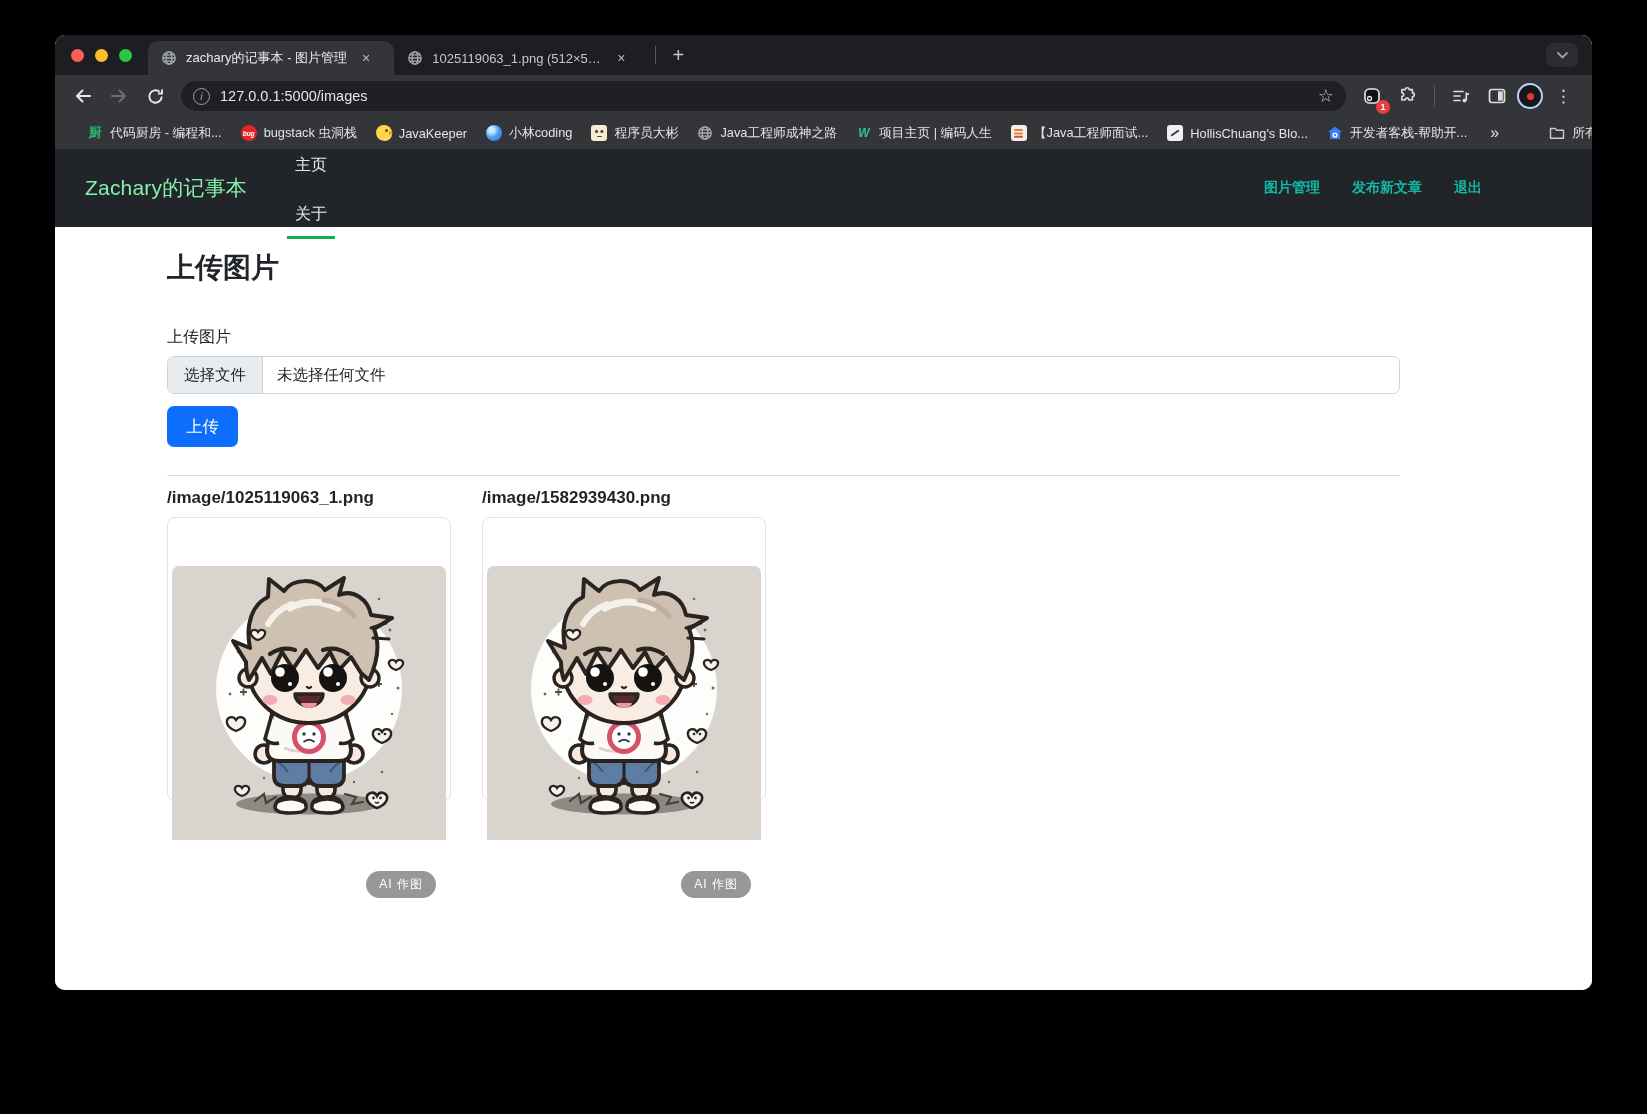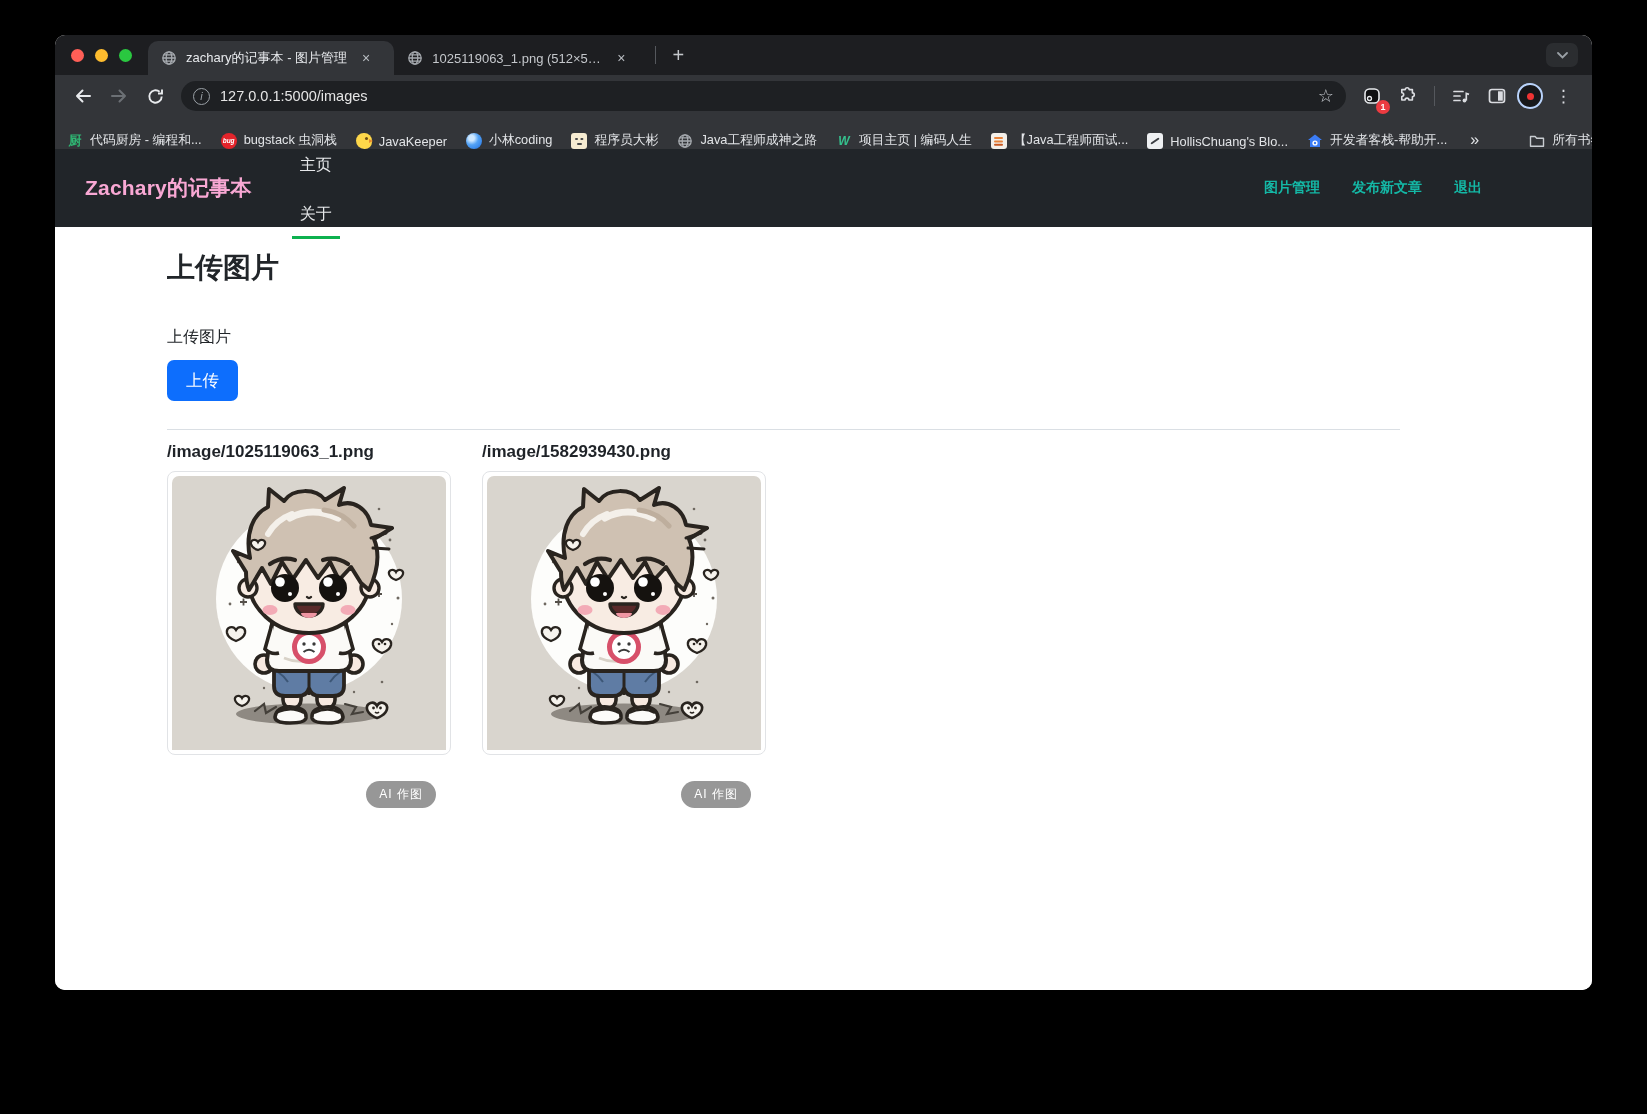--- a/index.html
+++ b/index.html
@@ -43,21 +43,21 @@
   .ext-badge{ position:absolute; right:-2px; bottom:-2px; min-width:14px; height:14px; background:#ec3b41;
               border-radius:8px; color:#fff; font-size:9px; font-weight:700; display:flex; align-items:center;
               justify-content:center; padding:0 3px; }
   .tb-sep{ width:1px; height:20px; background:#55585d; margin:0 6px; }
   .avatar{ width:26px; height:26px; border-radius:50%; border:2.5px solid #b9d3fb; background:#17181b;
            position:relative; flex:0 0 auto; }
   .avatar-dot{ position:absolute; left:50%; top:50%; width:7px; height:7px; margin:-3.5px 0 0 -3.5px;
                background:#e33; border-radius:50%; }
   .kebab{ color:#dadce0; font-size:17px; background:none; border:none; padding:0 8px; letter-spacing:0; }
   
-  .bookmarks{ height:32px; background:#333539; display:flex; align-items:flex-end; padding:0 12px; gap:19px;
+  .bookmarks{ height:32px; background:#333539; display:flex; align-items:center; padding:0 32px; gap:19px;
               font-size:12.8px; color:#e2e4e7; flex:0 0 auto; }
   .bm{ display:flex; align-items:center; gap:7px; white-space:nowrap; }
   .fav{ width:16px; height:16px; display:flex; align-items:center; justify-content:center; flex:0 0 auto; }
   .fav-kitchen::before{ content:"厨"; color:#2fb673; font-size:13px; font-weight:700; }
   .fav-bug{ background:#e3242b; border-radius:50%; }
   .fav-bug::before{ content:"bug"; color:#fff; font-size:6.5px; font-weight:700; font-style:italic; }
   .fav-chick{ background:#fed74a; border-radius:50% 50% 46% 54%; position:relative; }
   .fav-chick::before{ content:""; position:absolute; width:3px; height:3px; background:#6b4d15; border-radius:50%; top:4px; left:9px; }
   .fav-chick::after{ content:""; position:absolute; width:0; height:0; top:6px; left:13px;
                      border-top:2px solid transparent; border-bottom:2px solid transparent; border-left:4px solid #e88a2d; }
@@ -71,41 +71,41 @@
   .fav-card::before{ content:""; position:absolute; top:4px; left:3.4px; width:9px; height:2px; background:#e8833a;
                      box-shadow:0 3.4px 0 #e8833a, 0 6.8px 0 #c9571f; border-radius:1px; }
   .fav-sketch{ background:#eef0f2; border-radius:3px; position:relative; }
   .fav-sketch::before{ content:""; position:absolute; top:7px; left:3px; width:10px; height:2px; background:#3c3f44;
                        transform:rotate(-35deg); border-radius:1px; }
   .bm-overflow{ margin-left:auto; color:#e2e4e7; font-size:16px; padding:0 4px; background:none; border:none; }
   .bm-sep{ width:1px; height:18px; background:#55585d; margin:0 4px; }
   
   .page{ flex:1; background:#fff; display:flex; flex-direction:column; overflow:hidden; }
   .site-nav{ height:78px; background:#212529; display:flex; align-items:center; padding:0 110px 0 30px; flex:0 0 auto; }
-  .brand{ color:#f9a8d4; font-size:21px; font-weight:700; letter-spacing:.2px; text-decoration:none; }
+  .brand{ color:#86efac; font-size:21px; font-weight:400; letter-spacing:.2px; text-decoration:none; }
   .left-links{ display:flex; gap:28px; margin-left:40px; margin-top:18px;
                border-bottom:3px solid #0db14f; padding:0 8px 11px 8px;flex-direction:column; }
   .left-links a{ color:#e6e8ea; font-size:16px; text-decoration:none; }
   .right-links{ margin-left:auto; display:flex; gap:32px; }
   .right-links a{ color:#14b8a6; font-size:14px; font-weight:700; text-decoration:none; }
   .content{ padding:8px 0 0 112px; }
   .page-title{ margin-top:14px; font-size:28px; font-weight:700; color:#212529; }
   .form-label{ margin-top:40px; font-size:16px; color:#212529; }
   .file-control{ margin-top:8px; width:1233px; height:38px; border:1px solid #cfd4da; border-radius:7px;
                  display:flex; align-items:center; overflow:hidden; background:#fff; font-size:15.5px; color:#212529; }
   .file-btn{ background:#e9ecef; height:100%; display:flex; align-items:center; padding:0 16px; border-right:1px solid #cfd4da; }
   .file-none{ padding-left:14px; }
   .upload-btn{ margin-top:12px; min-width:71px; height:41px; padding:0 18px; background:#0d6efd; color:#fff;
                border:none; border-radius:7px; font-size:16.5px; font-family:inherit; }
   .divider{ border:none; border-top:1px solid #dadfe4; width:1233px; margin-top:28px; }
   .gallery{ display:flex; gap:31px; margin-top:12px; }
   .img-block{ width:284px; }
   .img-title{ font-size:17px; font-weight:700; color:#1f2328; margin-bottom:9px; }
   .img-card{ width:284px; height:284px; border:1px solid #e1e3e6; border-radius:8px; padding:4px; background:#fff; }
-  .imgwrap{ position:relative; width:274px; height:343px; border-radius:7px; overflow:hidden; }
+  .imgwrap{ position:relative; width:274px; height:343px; border-radius:7px; overflow:hidden;margin-top:44px; }
   .chibi{ width:274px; height:274px; display:block; }
   .ai-badge{ position:absolute; right:10px; bottom:11px; background:rgba(128,128,128,.82); color:#fff;
              font-size:12px; padding:5px 13px; border-radius:999px; letter-spacing:1px; white-space:nowrap; }
 </style>
 </head>
 <body>
 
 <svg width="0" height="0" style="position:absolute">
   <defs>
     <symbol id="chibi" viewBox="0 0 274 274">
@@ -350,20 +350,24 @@
         <a href="#">图片管理</a>
         <a href="#">发布新文章</a>
         <a href="#">退出</a>
       </div>
     </nav>
 
     <main class="content">
       <h1 class="page-title">上传图片</h1>
 
       <div class="form-label">上传图片</div>
+      <div class="file-control">
+        <span class="file-btn">选择文件</span>
+        <span class="file-none">未选择任何文件</span>
+      </div>
       <button class="upload-btn">上传</button>
 
       <hr class="divider">
 
       <div class="gallery">
         <figure class="img-block">
           <figcaption class="img-title">/image/1025119063_1.png</figcaption>
           <div class="img-card">
             <div class="imgwrap">
               <svg class="chibi">

